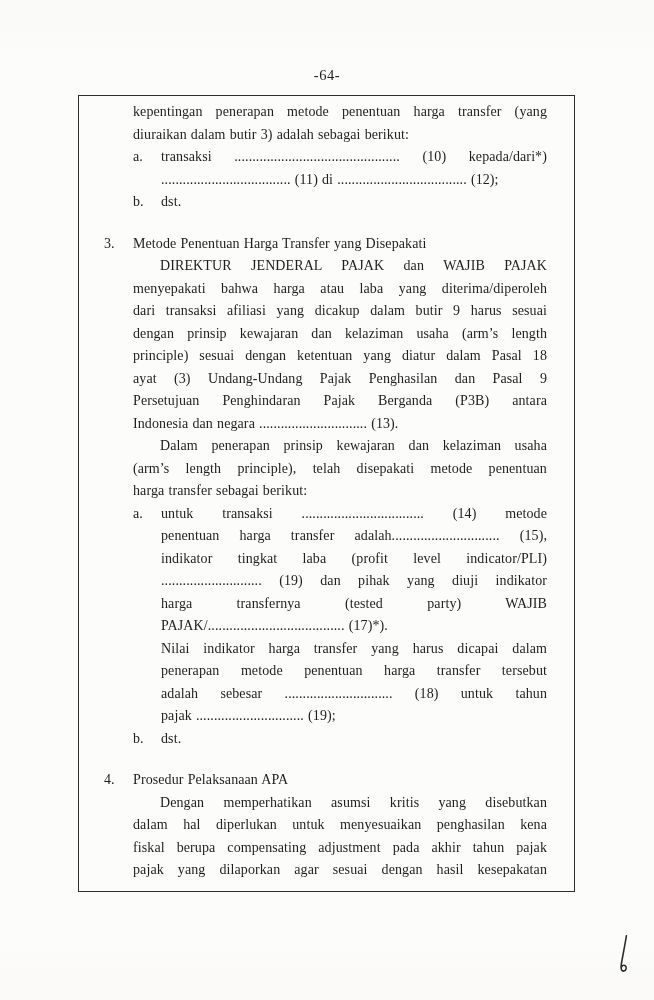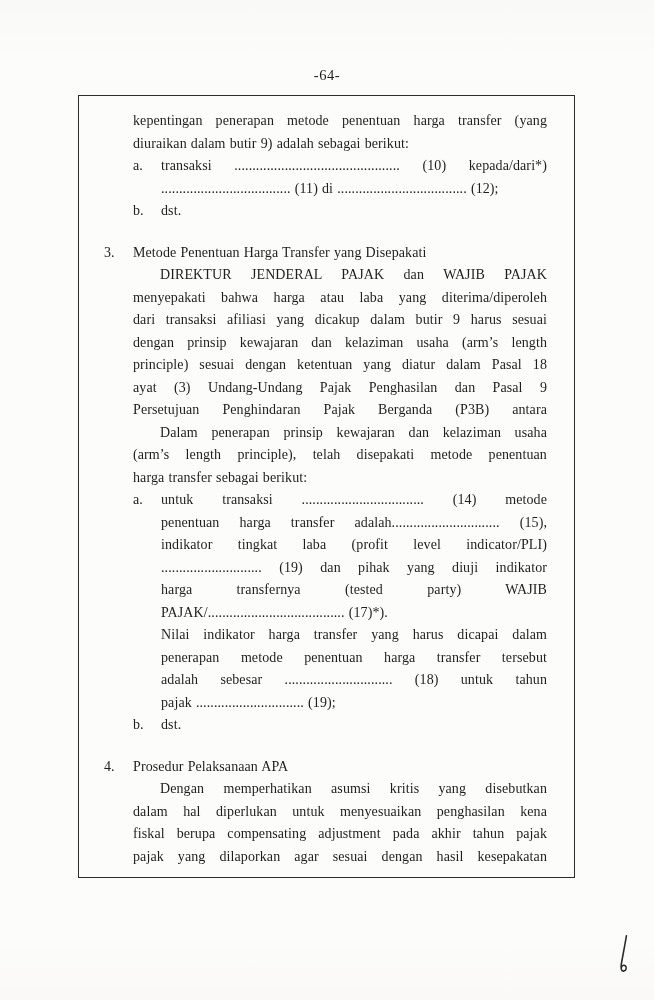--- a/index.html
+++ b/index.html
@@ -24,21 +24,21 @@
     font-size: 14.5px;
     letter-spacing: 0.6px;
     margin-top: 27px;
   }
   .doc-box {
     position: absolute;
     left: 78px;
     top: 95px;
     width: 497px;
     border: 1.6px solid #2e2d2b;
-    padding: 14px 0 9px 0;
+    padding: 5px 0 9px 0;
   }
   .line {
     position: relative;
     font-size: 14px;
     line-height: 22.5px;
     letter-spacing: 0.1px;
     word-spacing: 0.5px;
   }
   .marker { position: absolute; top: 0; }
   .mc1 { left: 25px; }
@@ -63,21 +63,21 @@
 <body>
 
 <div class="page">
   <div class="page-number">-64-</div>
 
   <div class="doc-box">
       <div class="line ind1 j">
         <div class="content"><span>kepentingan penerapan metode penentuan harga transfer (yang</span></div>
       </div>
       <div class="line ind1">
-        <div class="content"><span>diuraikan dalam butir 9) adalah sebagai berikut:</span></div>
+        <div class="content"><span>diuraikan dalam butir 3) adalah sebagai berikut:</span></div>
       </div>
       <div class="line ind2 j">
         <span class="marker mc2">a.</span>
         <div class="content"><span>transaksi .............................................. (10) kepada/dari*)</span></div>
       </div>
       <div class="line ind2">
         <div class="content"><span>.................................... (11) di .................................... (12);</span></div>
       </div>
       <div class="line ind2">
         <span class="marker mc2">b.</span>
@@ -101,20 +101,23 @@
         <div class="content"><span>dengan prinsip kewajaran dan kelaziman usaha </span><span class="em">(arm’s length</span></div>
       </div>
       <div class="line ind1 j">
         <div class="content"><span class="em">principle)</span><span> sesuai dengan ketentuan yang diatur dalam Pasal 18</span></div>
       </div>
       <div class="line ind1 j">
         <div class="content"><span>ayat (3) Undang-Undang Pajak Penghasilan dan Pasal 9</span></div>
       </div>
       <div class="line ind1 j">
         <div class="content"><span>Persetujuan Penghindaran Pajak Berganda (P3B) antara</span></div>
+      </div>
+      <div class="line ind1">
+        <div class="content"><span>Indonesia dan negara .............................. (13).</span></div>
       </div>
       <div class="line ind1 fi j">
         <div class="content"><span>Dalam penerapan prinsip kewajaran dan kelaziman usaha</span></div>
       </div>
       <div class="line ind1 j">
         <div class="content"><span class="em">(arm’s length principle)</span><span>, telah disepakati metode penentuan</span></div>
       </div>
       <div class="line ind1">
         <div class="content"><span>harga transfer sebagai berikut:</span></div>
       </div>

